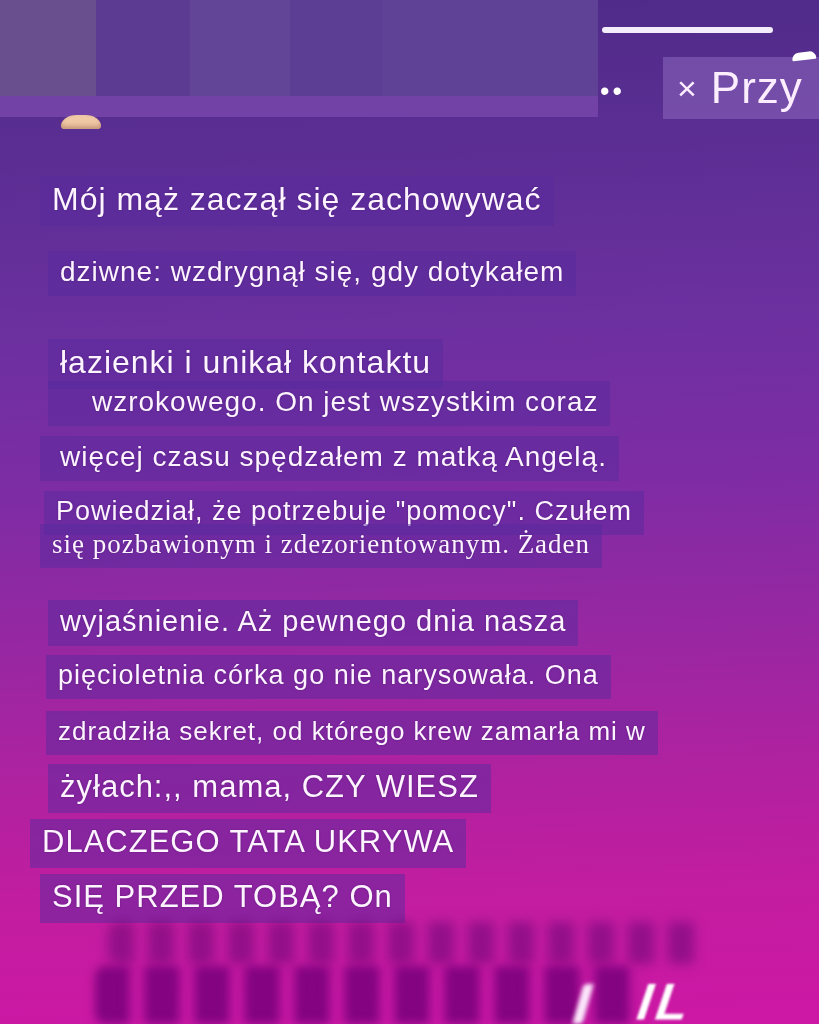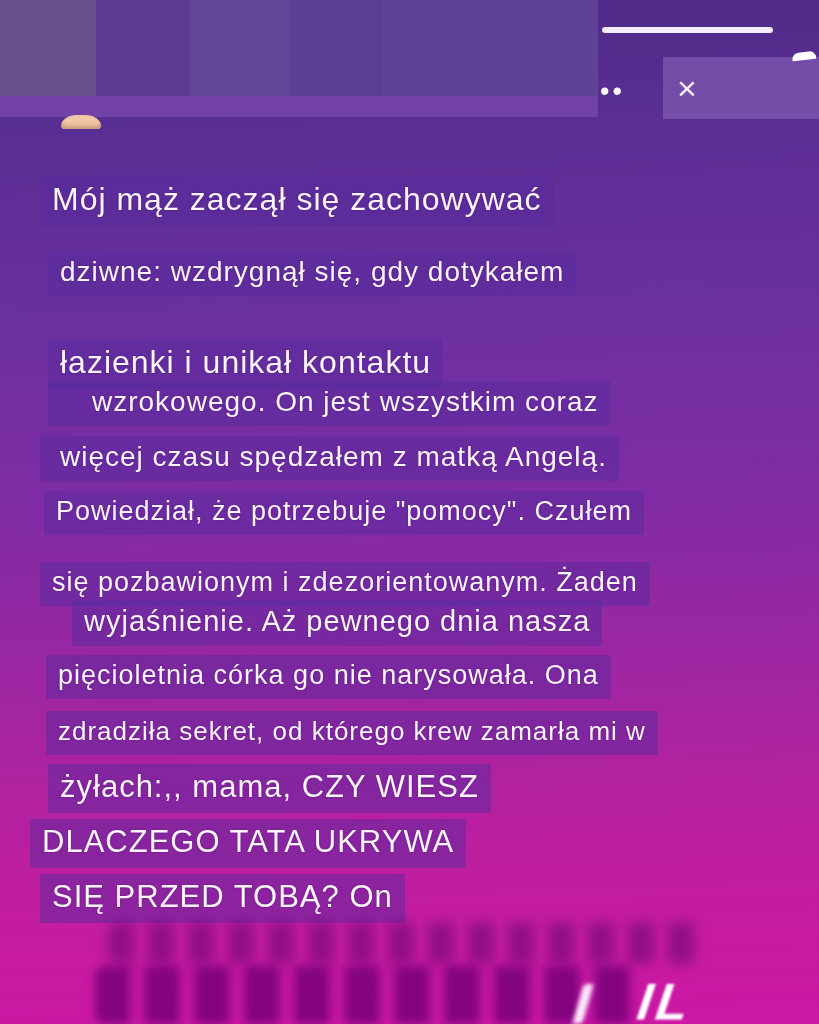--- a/index.html
+++ b/index.html
@@ -38,22 +38,22 @@
   .tline{position:absolute;display:inline-block;white-space:nowrap;color:#fdf4ff;
     background:rgba(88,42,158,0.5);padding:5px 12px 8px 12px;letter-spacing:1px;
     text-shadow:0 0 2px rgba(60,10,90,.45);}
   .l1 {left:40px; top:156px;font-size:32px;margin-top:20px;}
   .l2 {left:48px; top:211px;font-size:28px;margin-top:40px;}
   .l3 {left:40px; top:264px;font-size:34px;}
   .l4 {left:48px; top:320px;font-size:32px;margin-top:19px;}
   .l5 {left:48px; top:381px;font-size:28px;padding-left:44px;}
   .l6 {left:40px; top:436px;font-size:28px;padding-left:20px;}
   .l7 {left:44px; top:491px;font-size:27px;}
-  .l8 {left:40px; top:562px;font-size:27px;}
-  .l9 {left:48px; top:600px;font-size:29px;margin-left:24px;}
+  .l8 {left:40px; top:524px;font-size:27px;font-family:Liberation Serif, serif;}
+  .l9 {left:48px; top:600px;font-size:29px;}
   .l10{left:46px; top:655px;font-size:27px;}
   .l11{left:46px; top:711px;font-size:26px;}
   .l12{left:48px; top:764px;font-size:31px;}
   .l13{left:30px; top:819px;font-size:31px;}
   .l14{left:40px; top:874px;font-size:31px;}
   
   .wm-row1{position:absolute;left:108px;top:922px;width:600px;height:42px;border-radius:10px;
     background:repeating-linear-gradient(90deg,
       rgba(104,6,116,0.55) 0 26px, rgba(104,6,116,0) 26px 40px);
     filter:blur(6px);}
@@ -79,20 +79,21 @@
     <div class="band band5"></div>
     <div class="overlay-strip"></div>
   </div>
 
   <div class="progress-line"></div>
 
   <div class="dots">••</div>
 
   <div class="chip">
     <span class="x">×</span>
+    <span class="word">Przy</span>
   </div>
   <div class="chip-arc"></div>
 
   <div class="avatar"></div>
 
   <span class="tline l1">Mój mąż zaczął się zachowywać</span>
   <span class="tline l2">dziwne: wzdrygnął się, gdy dotykałem</span>
   <span class="tline l4">łazienki i unikał kontaktu</span>
   <span class="tline l5">wzrokowego. On jest wszystkim coraz</span>
   <span class="tline l6">więcej czasu spędzałem z matką Angelą.</span>

